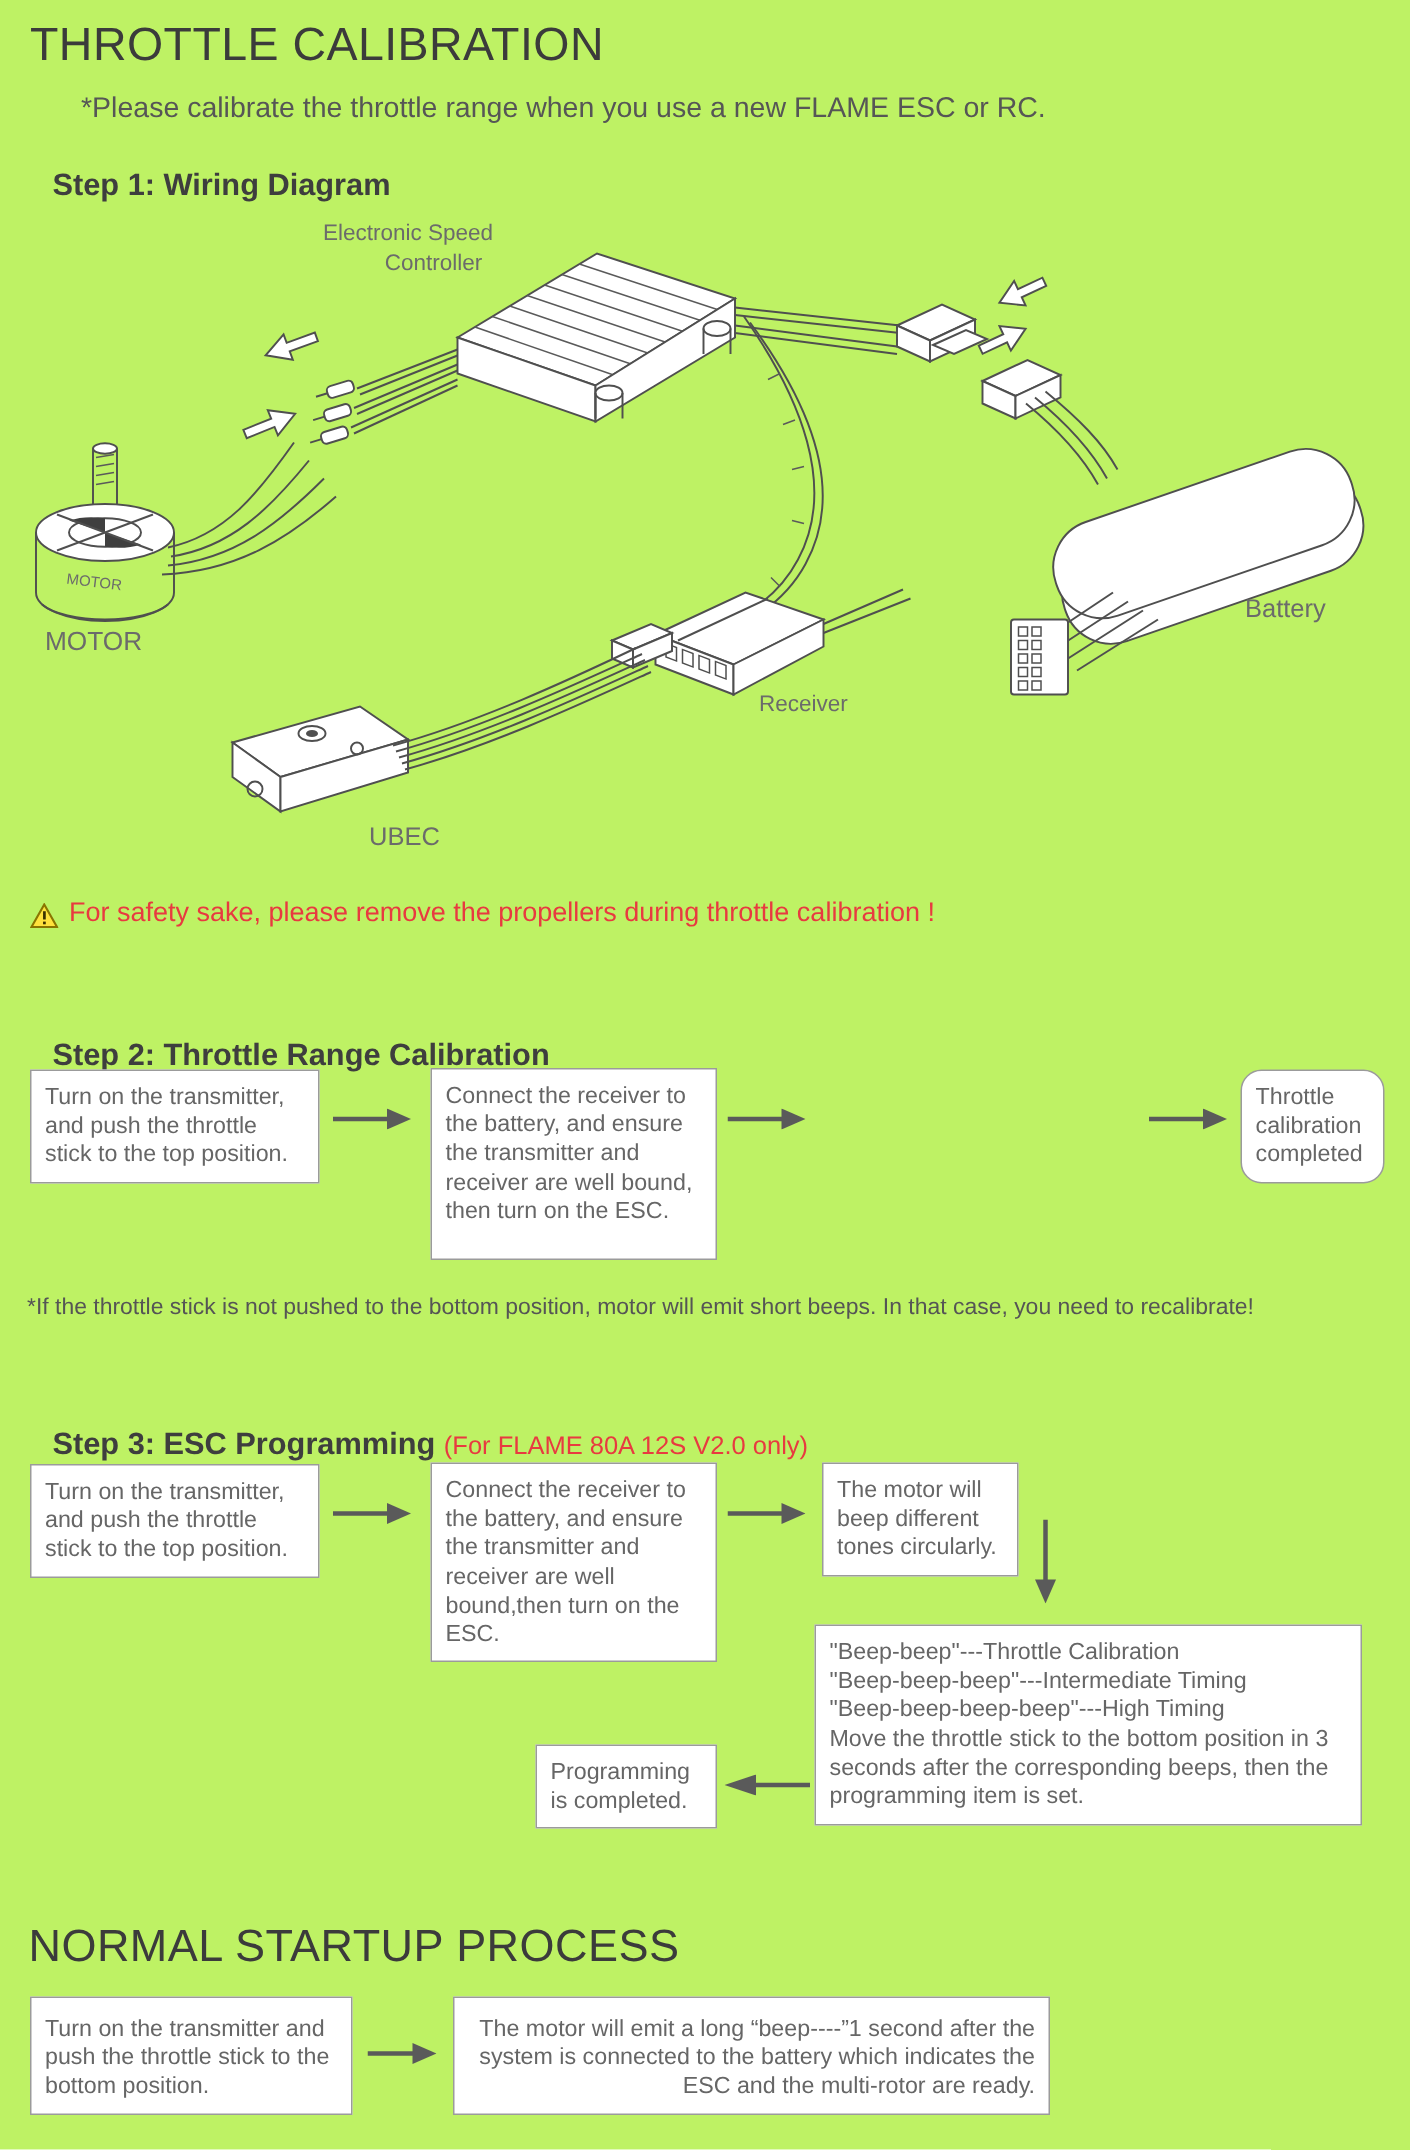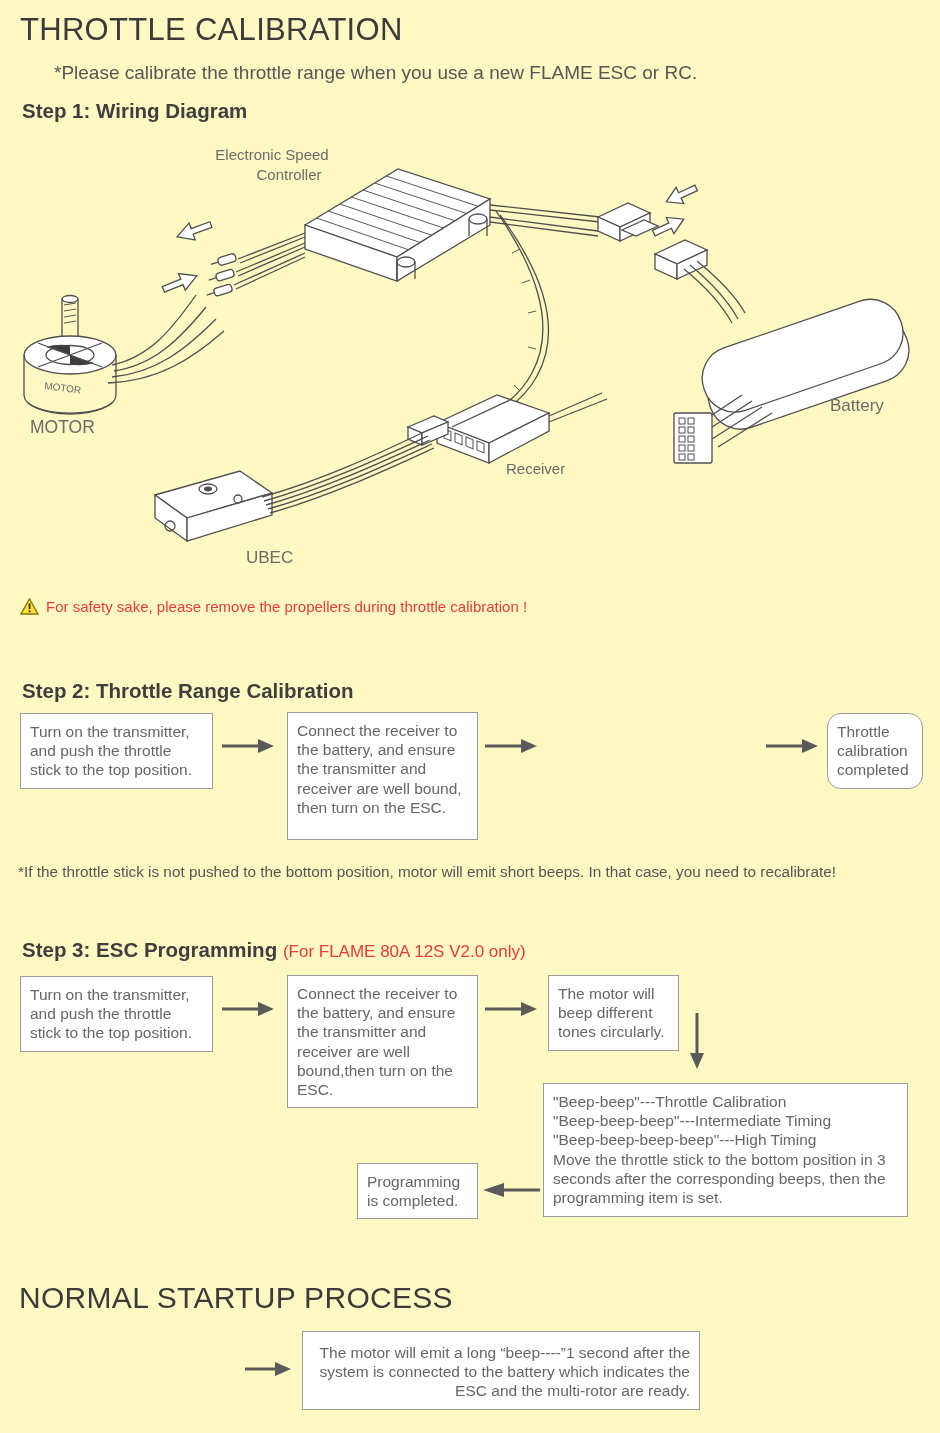--- a/index.html
+++ b/index.html
@@ -1,32 +1,32 @@
 <!DOCTYPE html>
 <html><head>
 <meta charset="utf-8">
 <style>
   html,body { margin:0; padding:0; background:#fff; }
   .page {
-    position:relative; width:940px; height:1433px; background:#fef9c3;
+    position:relative; width:940px; height:1433px; background:#bef264;
     font-family:"Liberation Sans", sans-serif; color:#666; overflow:hidden;
   }
   .page-title {
     position:absolute; margin:0; font-size:31px; font-weight:400;
     color:#3b3b3b; letter-spacing:0.3px; white-space:nowrap;
   }
   .subtitle { position:absolute; font-size:19px; color:#565656; white-space:nowrap;margin-left:36px; }
   .step-heading {
-    position:absolute; margin:4px; font-size:20.5px; font-weight:700;
+    position:absolute; margin:17px; font-size:20.5px; font-weight:700;
     color:#3e3e3e; white-space:nowrap;
   }
   .red-note { color:#e83a40; font-weight:400; font-size:17px; }
   .warning-row {
-    position:absolute; display:flex; align-items:flex-start; gap:7px;
-    font-size:15px; color:#e83a40; white-space:nowrap;
+    position:absolute; display:flex; align-items:flex-end; gap:7px;
+    font-size:18px; color:#e83a40; white-space:nowrap;
   }
   .flow-wrap { position:absolute; left:0; width:792px; }
   .flow-box {
     position:absolute; box-sizing:border-box; border:1px solid #9b9b9b;
     background:#fff; color:#666; font-size:15.5px; line-height:1.24;
     padding:8px 9px;
   }
   .note-line { position:absolute; font-size:15.3px; color:#555; white-space:nowrap;text-align:right; }
   .arrow { position:absolute; }
   .arrow svg, .warn-icon svg { display:block; }
@@ -299,20 +299,21 @@
           <line x1="19" y1="7" x2="57" y2="7" stroke="#5a5a5a" stroke-width="3"></line>
           <polygon points="21,0 0,7 21,14" fill="#5a5a5a"></polygon>
         </svg>
     </div>
     <div class="flow-box" style="left:357px; top:188px; width:121px;">Programming is completed.</div>
   </div>
 
   <h2 class="big-title2" style="left:19px; top:1281px;">NORMAL STARTUP PROCESS</h2>
 
   <div class="flow-wrap" style="top:1331px; height:80px;">
+    <div class="flow-box" style="left:20px; top:0; width:215px; min-height:77px; padding-top:11px;">Turn on the transmitter and push the throttle stick to the bottom position.</div>
     <div class="arrow" style="left:245px; top:31px;">
       <svg width="46" height="14">
           <line x1="0" y1="7" x2="32" y2="7" stroke="#5a5a5a" stroke-width="3"></line>
           <polygon points="30,0 46,7 30,14" fill="#5a5a5a"></polygon>
         </svg>
     </div>
     <div class="flow-box" style="left:302px; top:0; width:398px; min-height:77px; padding-top:11px;text-align:right;">The motor will emit a long “beep----”1 second after the system is connected to the battery which indicates the ESC and the multi-rotor are ready.</div>
   </div>
 
 </div>

